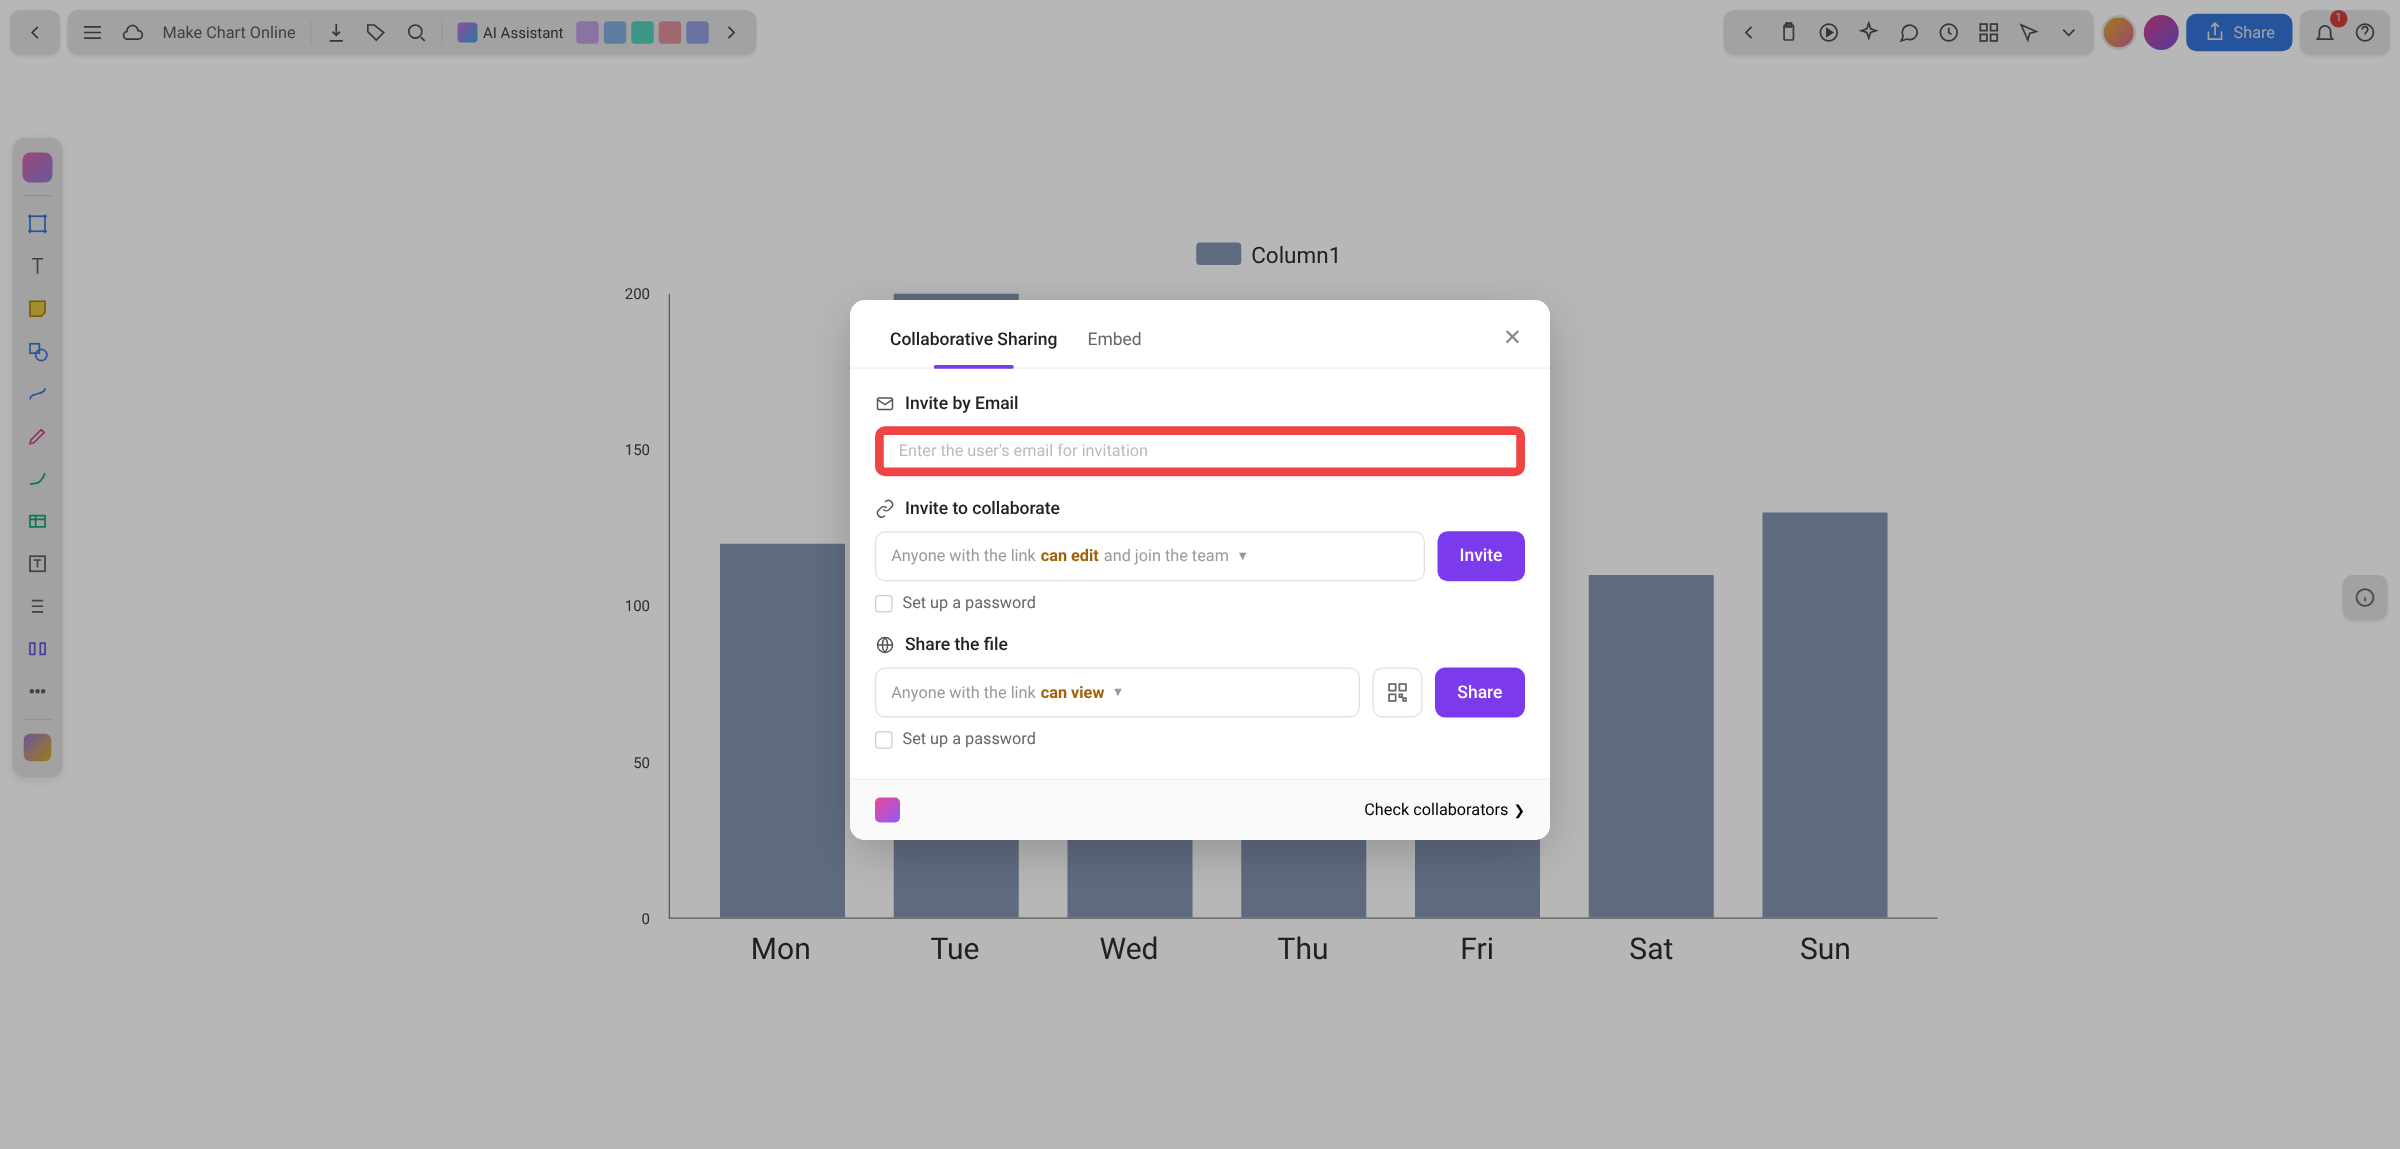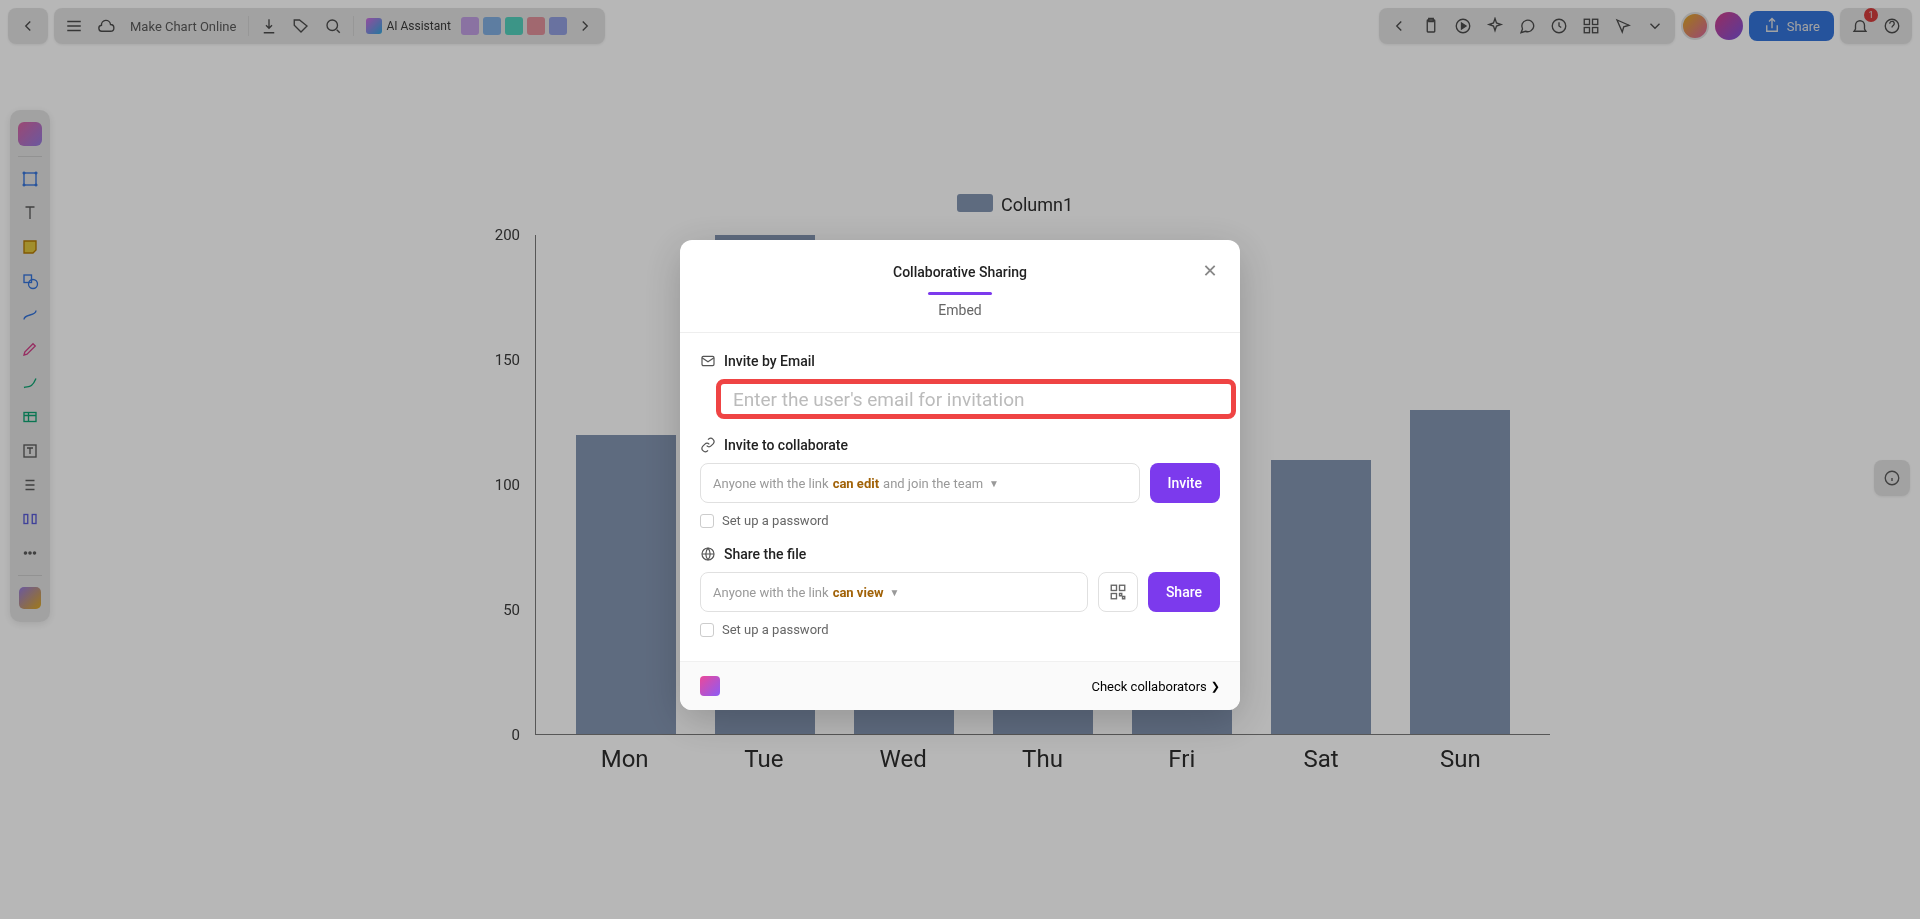--- a/index.html
+++ b/index.html
@@ -34,40 +34,40 @@
     
     .canvas { position: absolute; top: 54px; left: 60px; right: 20px; bottom: 60px; background-image: radial-gradient(#d0d0d0 1px, transparent 1px); background-size: 18px 18px; }
     
     
     .chart-container { position: absolute; left: 420px; top: 140px; width: 1070px; height: 650px; }
     .chart-legend { text-align: center; margin-bottom: 20px; display: flex; align-items: flex-start; justify-content: center; gap: 8px; }
     .legend-swatch { width: 36px; height: 18px; background: #94a8c8; border-radius: 3px; }
     .legend-label { font-size: 18px; color: #333; }
     .chart-plot { position: relative; width: 1070px; height: 540px; }
     .y-axis { position: absolute; left: 0; top: 0; bottom: 40px; width: 50px; }
-    .y-tick { position: absolute; right: 10px; font-size: 15px; color: #444; transform: translateY(-50%); }
+    .y-tick { position: absolute; right: 10px; font-size: 12px; color: #444; transform: translateY(-50%); }
     .plot-area { position: absolute; left: 55px; right: 0; top: 0; bottom: 40px; border-left: 1px solid #888; border-bottom: 1px solid #888; }
     .bars { position: absolute; left: 0; right: 0; bottom: 0; top: 0; display: flex; justify-content: space-around; align-items: flex-end; padding: 0 20px; }
     .bar { width: 100px; background: #94a8c8; }
     .x-labels { position: absolute; left: 55px; right: 0; bottom: 0; height: 40px; display: flex; justify-content: space-around; padding: 0 20px; }
     .x-label { font-size: 24px; color: #333; padding-top: 10px; width: 100px; text-align: center; }
     
     
     .overlay { position: absolute; inset: 0; background: rgba(0,0,0,0.25); display: flex; align-items: flex-start; justify-content: center; padding-top: 240px; }
     .modal { width: 560px; background: #fff; border-radius: 12px; box-shadow: 0 10px 40px rgba(0,0,0,0.2); overflow: hidden; }
-    .modal-tabs { display: flex; align-items: center; padding: 16px 20px 0; border-bottom: 1px solid #eee; position: relative; flex-direction: column; }
+    .modal-tabs { display: flex; align-items: center; padding: 16px 20px 0; border-bottom: 1px solid #eee; position: relative; }
     .tab { padding: 8px 12px 14px; font-size: 14px; color: #666; cursor: pointer; position: relative; }
     .tab.active { color: #222; font-weight: 500; }
     .tab.active::after { content: ''; position: absolute; bottom: -1px; left: 30%; right: 30%; height: 3px; background: #7c3aed; border-radius: 2px; }
     .modal-close { position: absolute; right: 16px; top: 16px; width: 28px; height: 28px; display: flex; align-items: center; justify-content: center; cursor: pointer; color: #888; font-size: 18px; }
     .modal-body { padding: 20px; }
     .section { margin-bottom: 18px; }
     .section-header { display: flex; align-items: center; gap: 8px; font-size: 14px; color: #222; margin-bottom: 10px; font-weight: 500; }
     .section-icon { width: 16px; height: 16px; color: #555; }
-    .email-input { width: 100%; height: 40px; border: 5px solid #ef4444; border-radius: 8px; padding: 0 12px; font-size: 19px; color: #333; margin-left: 16px; }
+    .email-input { width: 100%; height: 40px; border: 7px solid #ef4444; border-radius: 8px; padding: 0 12px; font-size: 13px; color: #333; }
     .email-input::placeholder { color: #bbb; }
     .link-row { display: flex; gap: 10px; align-items: flex-start; }
     .link-select { flex: 1; height: 40px; border: 1px solid #e0e0e0; border-radius: 8px; padding: 0 12px; display: flex; align-items: center; font-size: 13px; gap: 4px; cursor: pointer; }
     .link-text-muted { color: #999; }
     .link-text-bold { color: #a16207; font-weight: 700; }
     .chevron { color: #999; font-size: 10px; margin-left: 2px; }
     .action-btn { height: 40px; padding: 0 18px; background: #7c3aed; color: #fff; border-radius: 8px; font-size: 14px; font-weight: 500; cursor: pointer; display: flex; align-items: center; }
     .qr-btn { width: 40px; height: 40px; border: 1px solid #e0e0e0; border-radius: 8px; display: flex; align-items: center; justify-content: center; cursor: pointer; color: #666; }
     .checkbox-row { display: flex; align-items: center; gap: 8px; margin-top: 10px; font-size: 13px; color: #666; }
     .checkbox { width: 14px; height: 14px; border: 1.5px solid #ccc; border-radius: 3px; cursor: pointer; }

